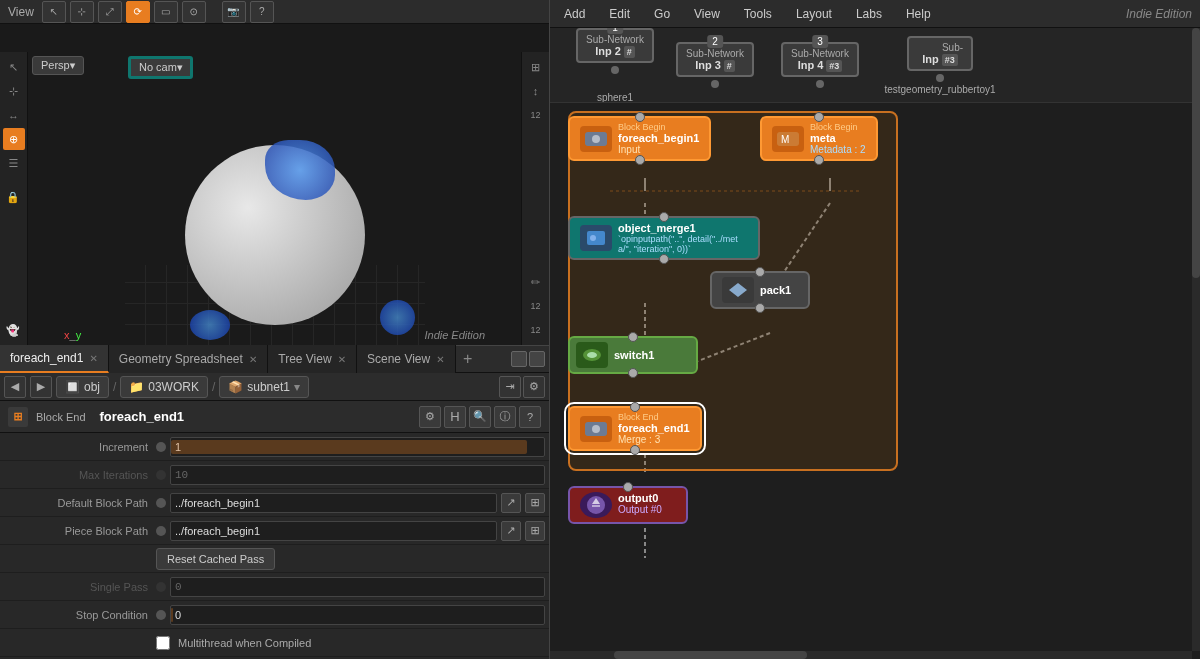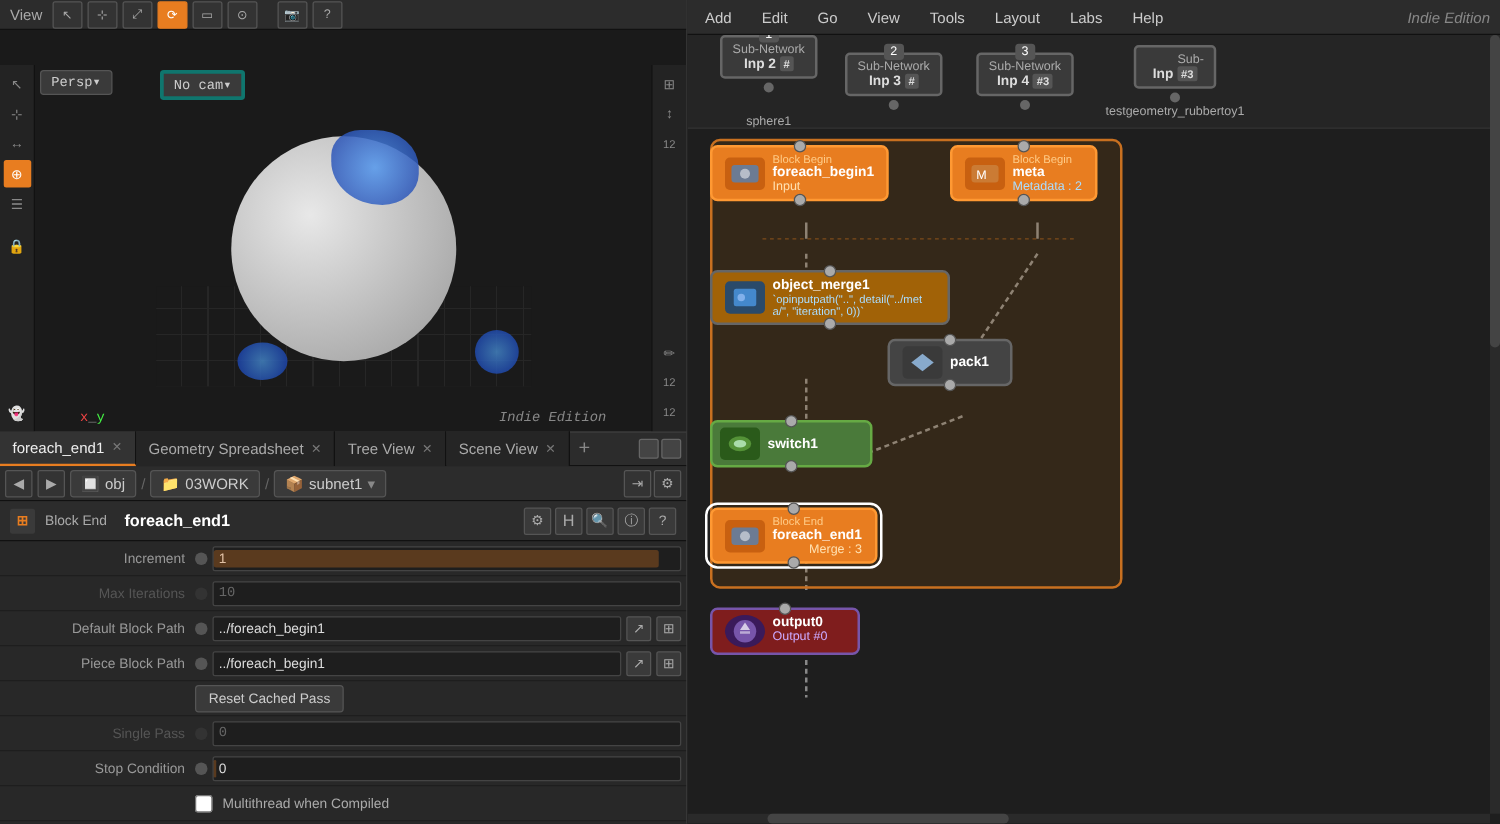--- a/index.html
+++ b/index.html
@@ -6,21 +6,21 @@
     body { width: 1200px; height: 659px; background: #2a2a2a; font-family: 'Segoe UI', Arial, sans-serif; font-size: 12px; color: #ccc; overflow: hidden; display: flex; flex-direction: row; }
 
     
     #left-panel { width: 550px; height: 659px; display: flex; flex-direction: column; background: #2a2a2a; border-right: 1px solid #444; }
 
     
     #viewport { flex: 0 0 345px; background: #1a1a1a; position: relative; overflow: hidden; }
     #viewport-title-bar { background: #2c2c2c; height: 24px; display: flex; align-items: center; padding: 0 8px; border-bottom: 1px solid #111; }
     .toolbar-btn { width: 24px; height: 22px; background: #333; border: 1px solid #555; border-radius: 2px; cursor: pointer; display: flex; align-items: center; justify-content: center; color: #aaa; font-size: 10px; }
     .toolbar-btn.active { background: #e87d20; color: white; border-color: #e87d20; }
-    #viewport-canvas { position: absolute; top: 52px; left: 28px; right: 28px; bottom: 0; display: flex; align-items: center; justify-content: center; overflow: hidden; font-family: Liberation Mono, monospace; }
+    #viewport-canvas { position: absolute; top: 52px; left: 28px; right: 28px; bottom: 0; display: flex; align-items: flex-end; justify-content: center; overflow: hidden; }
     #viewport-left-toolbar { position: absolute; left: 0; top: 52px; bottom: 0; width: 28px; background: #232323; border-right: 1px solid #111; display: flex; flex-direction: column; align-items: center; padding: 4px 0; gap: 2px; }
     #viewport-right-toolbar { position: absolute; right: 0; top: 52px; bottom: 0; width: 28px; background: #232323; border-left: 1px solid #111; display: flex; flex-direction: column; align-items: center; padding: 4px 0; gap: 2px; }
     .vp-side-btn { width: 22px; height: 22px; background: transparent; border: none; color: #888; font-size: 11px; cursor: pointer; display: flex; align-items: center; justify-content: center; border-radius: 2px; }
     .sphere-scene { position: relative; width: 300px; height: 220px; }
     .sphere-body { width: 180px; height: 180px; border-radius: 50%; background: radial-gradient(circle at 35% 35%, #e8e8e8, #999); position: absolute; left: 60px; top: 20px; }
     .blue-blob { position: absolute; width: 70px; height: 60px; top: 15px; left: 140px; background: radial-gradient(circle, #5599ee, #2244aa); border-radius: 40% 60% 50% 70%; opacity: 0.85; }
     .blue-blob2 { position: absolute; width: 40px; height: 30px; top: 185px; left: 65px; background: radial-gradient(circle, #4488cc, #1133aa); border-radius: 50%; opacity: 0.8; }
     .blue-blob3 { position: absolute; width: 35px; height: 35px; top: 175px; left: 255px; background: radial-gradient(circle, #4488cc, #1133aa); border-radius: 50%; opacity: 0.8; }
     .grid-floor { position: absolute; bottom: 0; left: 0; right: 0; height: 80px; background: repeating-linear-gradient(90deg, transparent, transparent 20px, #333 20px, #333 21px), repeating-linear-gradient(0deg, transparent, transparent 20px, #333 20px, #333 21px); background-color: #1a1a1a; opacity: 0.5; }
     .viewport-label { position: absolute; bottom: 4px; right: 36px; color: #888; font-size: 11px; font-style: italic; }
@@ -390,21 +390,21 @@
         <div>
           <div style="font-size:9px;color:#ffcc88;">Block Begin</div>
           <div style="font-size:11px;color:#fff;font-weight:bold;">meta</div>
           <div style="font-size:10px;color:#aaddff;">Metadata : 2</div>
         </div>
         <div style="position:absolute;bottom:-6px;left:50%;transform:translateX(-50%);width:10px;height:10px;background:#aaa;border-radius:50%;border:1px solid #555;"></div>
       </div>
     </div>
 
     <div style="position:absolute;top:188px;left:18px;display:flex;flex-direction:column;align-items:center;">
-      <div style="background:#a16207;border:2px solid #666;border-radius:6px;padding:4px 10px;display:flex;align-items:center;gap:6px;min-width:170px;position:relative;">
+      <div style="background:#0f766e;border:2px solid #666;border-radius:6px;padding:4px 10px;display:flex;align-items:center;gap:6px;min-width:170px;position:relative;">
         <div style="position:absolute;top:-6px;left:50%;transform:translateX(-50%);width:10px;height:10px;background:#aaa;border-radius:50%;border:1px solid #555;"></div>
         <div style="width:32px;height:26px;background:#2a4a6a;border-radius:4px;display:flex;align-items:center;justify-content:center;">
           <svg width="22" height="18" viewBox="0 0 22 18">
               <rect x="2" y="2" width="18" height="14" rx="2" fill="#4488cc"></rect>
               <circle cx="8" cy="9" r="3" fill="#aaccff" opacity="0.6"></circle>
             </svg>
         </div>
         <div>
           <div style="font-size:11px;color:#fff;font-weight:bold;">object_merge1</div>
           <div style="font-size:9px;color:#aaddff;max-width:130px;word-break:break-all;">`opinputpath("..", detail("../meta/", "iteration", 0))`</div>
@@ -449,21 +449,21 @@
         <div style="position:absolute;top:-6px;left:50%;transform:translateX(-50%);width:10px;height:10px;background:#aaa;border-radius:50%;border:1px solid #555;"></div>
         <div style="width:32px;height:26px;background:#c86010;border-radius:4px;display:flex;align-items:center;justify-content:center;">
           <svg width="22" height="18" viewBox="0 0 22 18">
               <rect x="0" y="2" width="22" height="14" rx="3" fill="#4488cc" opacity="0.7"></rect>
               <circle cx="11" cy="9" r="4" fill="#fff" opacity="0.5"></circle>
             </svg>
         </div>
         <div>
           <div style="font-size:9px;color:#ffcc88;">Block End</div>
           <div style="font-size:11px;color:#fff;font-weight:bold;">foreach_end1</div>
-          <div style="font-size:10px;color:#ffe0b0;text-align:right;">Merge : 3</div>
+          <div style="font-size:10px;color:#ffe0b0;">Merge : 3</div>
         </div>
         <div style="position:absolute;bottom:-6px;left:50%;transform:translateX(-50%);width:10px;height:10px;background:#aaa;border-radius:50%;border:1px solid #555;"></div>
       </div>
     </div>
 
     <div style="position:absolute;top:458px;left:18px;display:flex;flex-direction:column;align-items:center;">
       <div style="background:#7f1d1d;border:2px solid #7755aa;border-radius:6px;padding:4px 10px;display:flex;align-items:flex-start;gap:6px;min-width:120px;position:relative;">
         <div style="position:absolute;top:-6px;left:50%;transform:translateX(-50%);width:10px;height:10px;background:#aaa;border-radius:50%;border:1px solid #555;"></div>
         <div style="width:32px;height:26px;background:#3a1a5a;border-radius:50%;display:flex;align-items:center;justify-content:center;">
           <svg width="22" height="22" viewBox="0 0 22 22">

